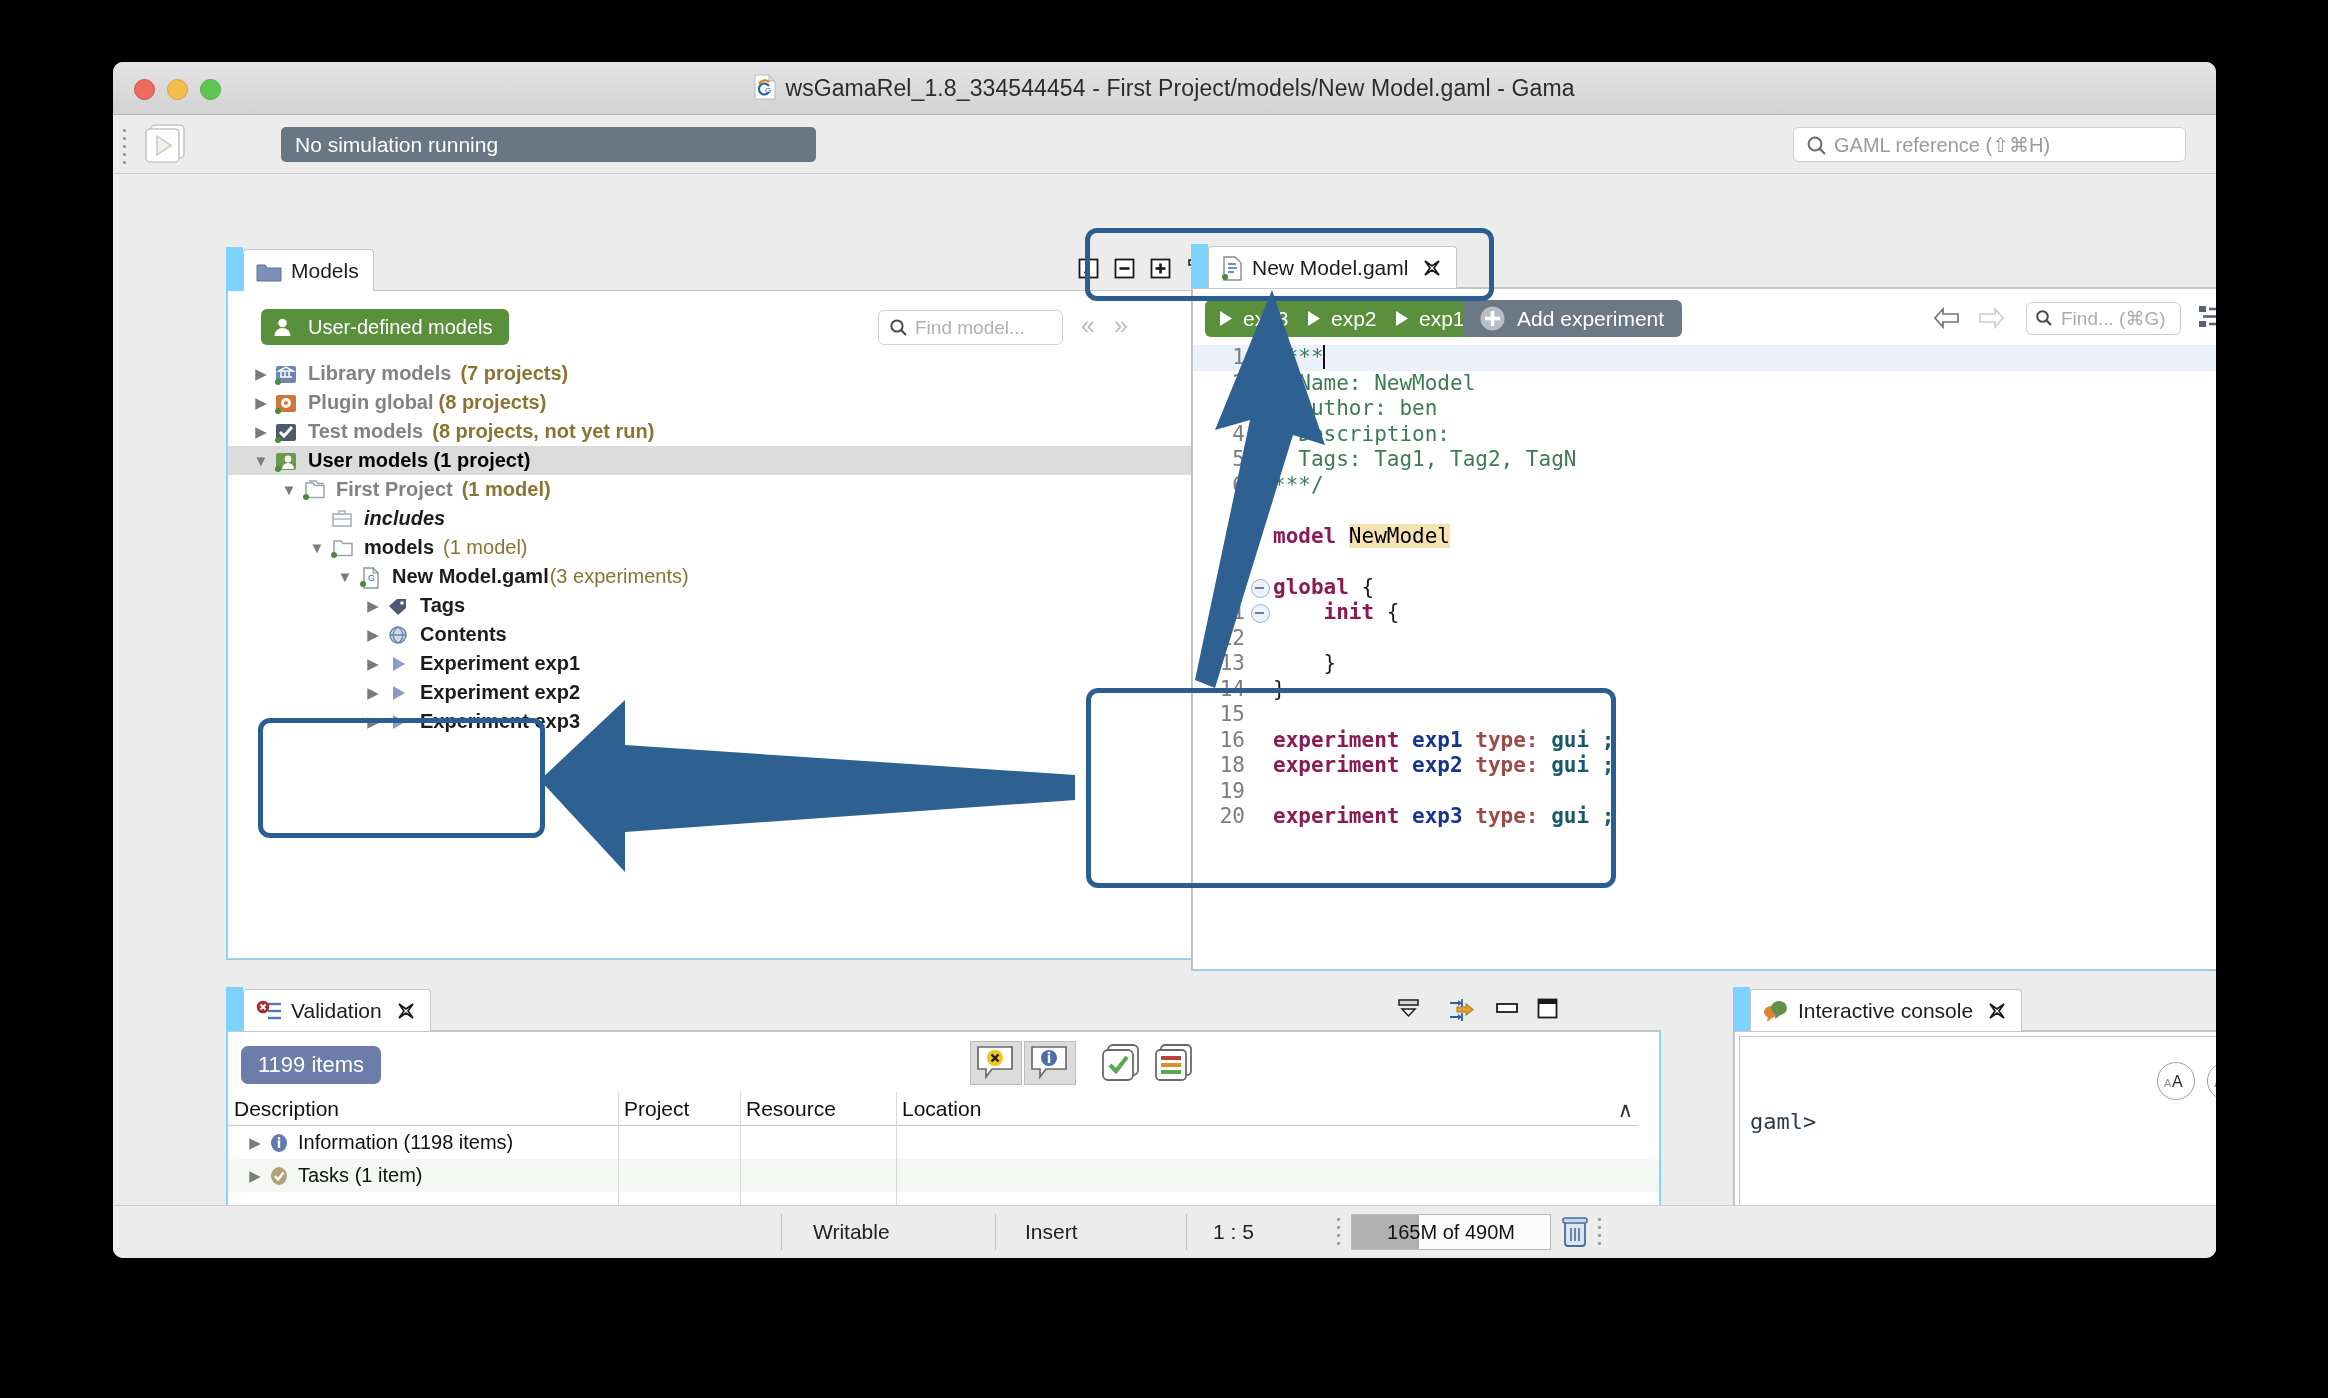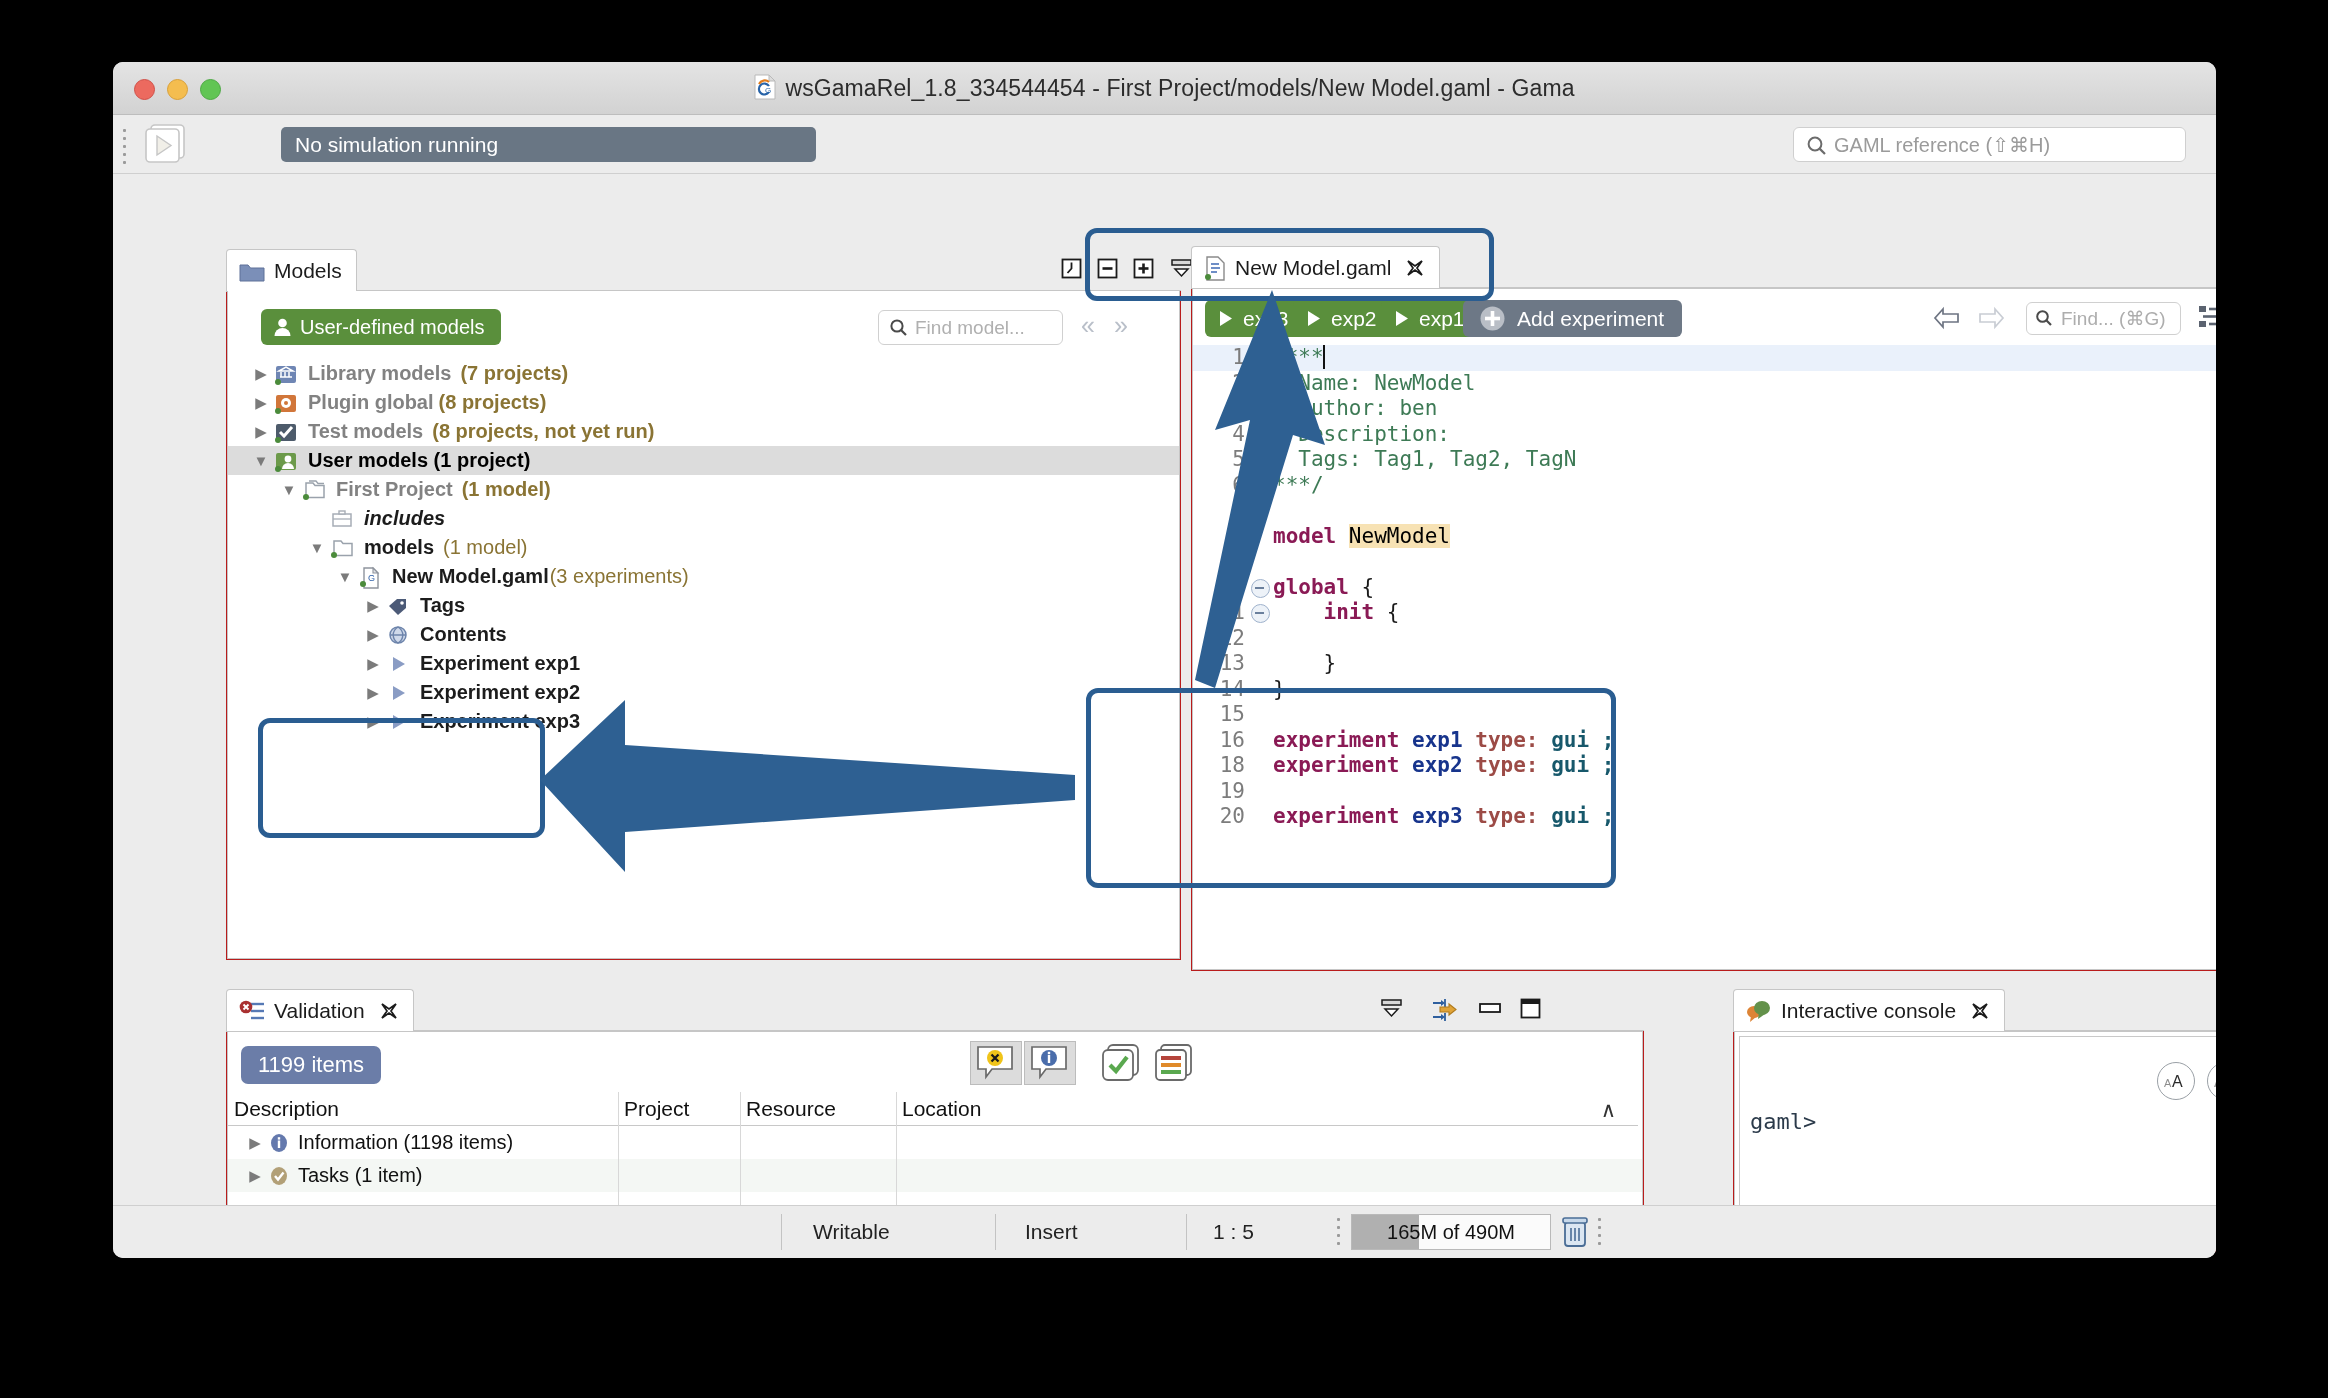--- a/index.html
+++ b/index.html
@@ -26,33 +26,33 @@
   .dot{width:3px;height:3px;background:#9a9a9a;margin:0 0 5px 2px;border-radius:1px;}
   #play-stack{position:absolute;left:24px;top:8px;width:62px;height:44px;}
   #status-pill{position:absolute;left:168px;top:12px;width:535px;height:35px;
                background:#697684;border-radius:5px;color:#fff;font-size:21px;
                line-height:35px;padding-left:14px;box-sizing:border-box;}
   #gaml-search{position:absolute;right:30px;top:12px;width:393px;height:35px;
                background:#fff;border:1px solid #cfcfcf;border-radius:6px;box-sizing:border-box;}
   #gaml-search .ph{position:absolute;left:40px;top:0;line-height:35px;font-size:20px;color:#9b9b9b;}
 
   
-  .panel{position:absolute;background:#b91c1c;}
+  .panel{position:absolute;background:#7dd3fc;padding-left:17px;}
   .tabstrip{height:44px;background:#ececec;position:relative;}
   .tabitem{position:absolute;left:0;top:2px;height:42px;background:#fff;
            border:1px solid #c6c6c6;border-bottom:none;border-radius:4px 4px 0 0;
            padding:0 14px 0 12px;display:flex;align-items:center;gap:9px;font-size:21px;color:#1c1c1c;}
   .tabline{position:absolute;left:0;right:0;bottom:0;height:1px;background:#c6c6c6;}
 
   
   #models-panel{left:113px;top:185px;width:955px;height:713px;}
   #models-body{position:absolute;left:1px;top:44px;right:1px;bottom:1px;background:#fff;
                border:1px solid #c6c6c6;border-top:none;box-sizing:border-box;}
   #udm-badge{position:absolute;left:33px;top:18px;height:36px;background:#5a8f3c;border-radius:6px;
-             display:flex;align-items:center;gap:8px;padding:0 16px 0 12px;color:#fff;font-size:20px;}
+             display:flex;align-items:center;gap:16px;padding:0 16px 0 12px;color:#fff;font-size:20px;}
   #find-model{position:absolute;left:650px;top:19px;width:185px;height:35px;background:#fff;
               border:1px solid #d0d0d0;border-radius:6px;box-sizing:border-box;}
   #find-model .ph{position:absolute;left:36px;line-height:33px;font-size:19px;color:#b0b0b0;}
   .chev{position:absolute;top:20px;font-size:25px;color:#b9bfc9;}
 
   .trow{position:absolute;left:0;right:0;height:29px;display:flex;align-items:center;font-size:20px;color:#1c1c1c;}
   .trow.sel{background:#dcdcdc;}
   .tw{display:inline-block;width:26px;text-align:center;color:#7b7b7b;font-size:15px;flex:none;}
   .ticon{display:inline-block;width:26px;height:22px;margin-right:8px;position:relative;flex:none;}
   .tlabel{white-space:nowrap;font-weight:bold;}

